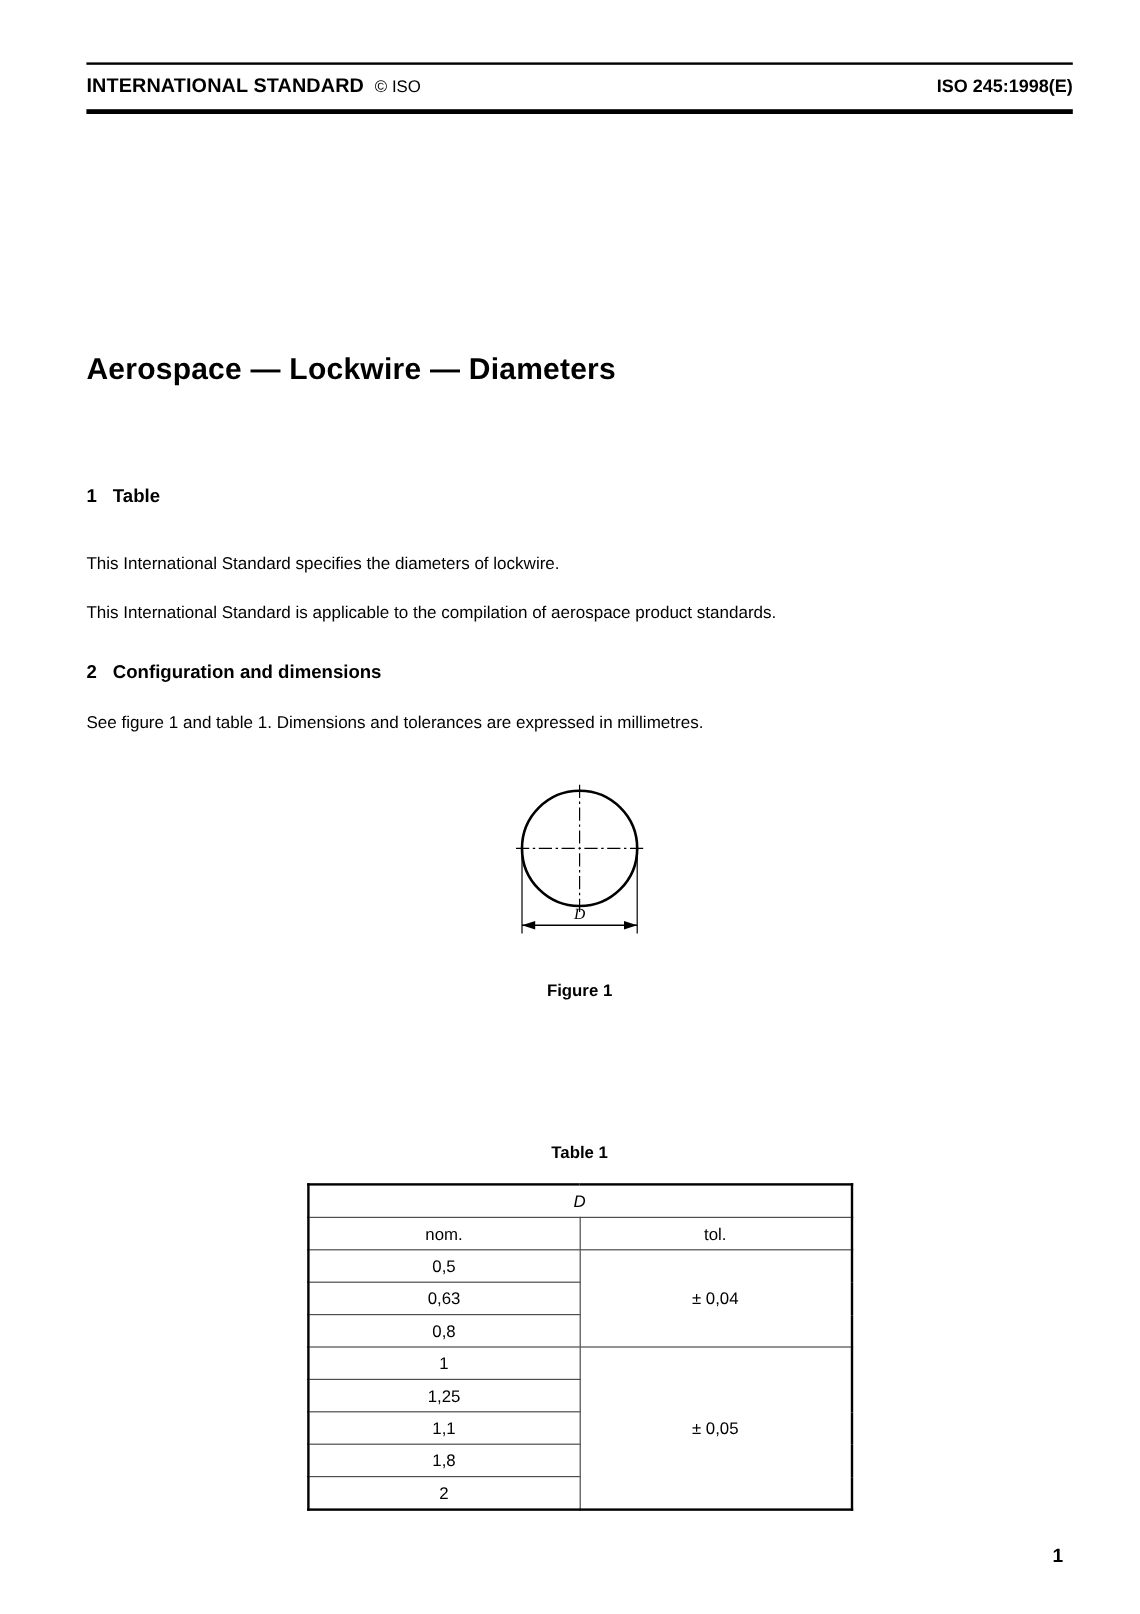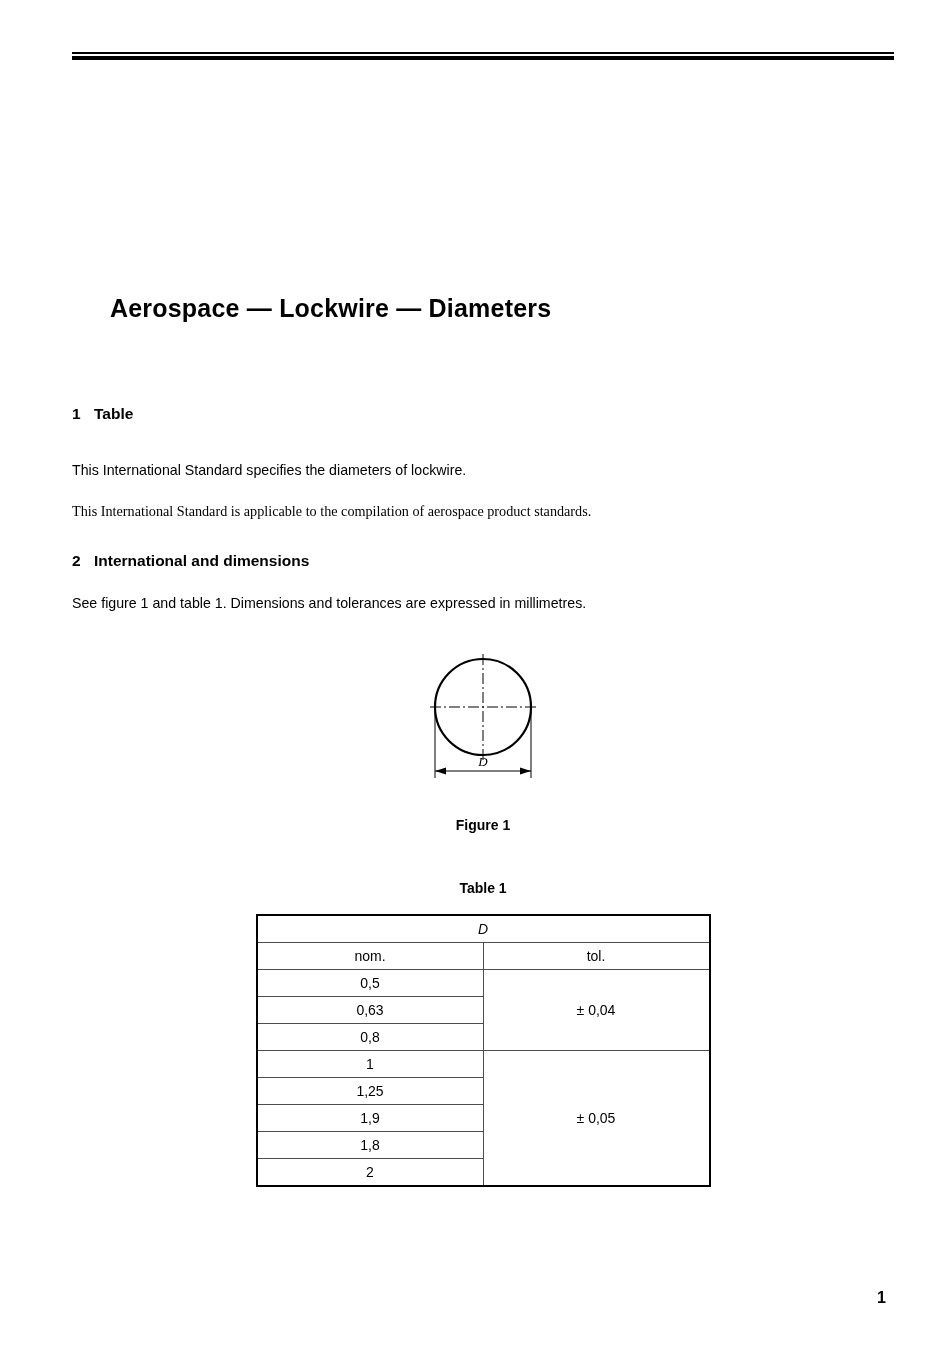--- a/index.html
+++ b/index.html
@@ -72,21 +72,20 @@
     width: 822px;
   }
   .doc-title {
     position: absolute;
     left: 0;
     top: 294px;
     font-size: 25px;
     font-weight: bold;
     letter-spacing: 0.2px;
     white-space: nowrap;
-    margin-left: 38px;
   }
 
   .clause {
     position: absolute;
     left: 0;
     width: 822px;
   }
   .clause-heading {
     font-size: 15.5px;
     font-weight: bold;
@@ -96,21 +95,21 @@
     display: inline-block;
     width: 22px;
   }
   .para {
     font-size: 14.2px;
     line-height: 1.45;
   }
 
   #clause-1 { top: 392px; }
   #clause-1 .para-1 { margin-top: 37px; }
-  #clause-1 .para-2 { margin-top: 21px; font-family: Liberation Serif, serif; }
+  #clause-1 .para-2 { margin-top: 21px; }
   #clause-2 { top: 539px; }
   #clause-2 .para-1 { margin-top: 23px; }
 
   
   .figure-block {
     position: absolute;
     left: 0;
     top: 630px;
     width: 822px;
     text-align: center;
@@ -124,21 +123,21 @@
   .figure-caption {
     font-size: 14px;
     font-weight: bold;
     margin-top: 22px;
   }
 
   
   .table-block {
     position: absolute;
     left: 0;
-    top: 880px;
+    top: 952px;
     width: 822px;
     text-align: center;
   }
   .table-caption {
     font-size: 14px;
     font-weight: bold;
     margin-bottom: 18px;
   }
   table.data-table {
     border-collapse: collapse;
@@ -198,38 +197,45 @@
     font-weight: bold;
   }
 </style>
 </head>
 <body>
 
 <div class="page">
 
   <div class="header">
     <div class="header-rule-top"></div>
+    <div class="header-row">
+      <div class="header-left">
+        <span class="header-title">INTERNATIONAL STANDARD</span>
+        <span class="header-copyright">© ISO</span>
+      </div>
+      <div class="header-right">ISO 245:1998(E)</div>
+    </div>
     <div class="header-rule-bottom"></div>
   </div>
 
   <div class="content">
 
     <div class="doc-title">Aerospace — Lockwire — Diameters</div>
 
     <section class="clause" id="clause-1">
       <h2 class="clause-heading">
         <span class="num">1</span><span>Table</span>
       </h2>
       <p class="para para-1">This International Standard specifies the diameters of lockwire.</p>
       <p class="para para-2">This International Standard is applicable to the compilation of aerospace product standards.</p>
     </section>
 
     <section class="clause" id="clause-2">
       <h2 class="clause-heading">
-        <span class="num">2</span><span>International and dimensions</span>
+        <span class="num">2</span><span>Configuration and dimensions</span>
       </h2>
       <p class="para para-1">See figure 1 and table 1. Dimensions and tolerances are expressed in millimetres.</p>
     </section>
 
     <div class="figure-block">
       <svg class="figure-svg-wrap" viewBox="0 0 200 165">
 
         <line x1="47" y1="77" x2="153" y2="77" stroke="#000" stroke-width="1" stroke-dasharray="11 3 2 3"></line>
         <line x1="100" y1="24" x2="100" y2="130" stroke="#000" stroke-width="1" stroke-dasharray="11 3 2 3"></line>
 
@@ -272,21 +278,21 @@
             <td class="nom-cell">0,8</td>
           </tr>
           <tr>
             <td class="nom-cell">1</td>
             <td class="tol-cell tol-last" rowspan="5">± 0,05</td>
           </tr>
           <tr>
             <td class="nom-cell">1,25</td>
           </tr>
           <tr>
-            <td class="nom-cell">1,9</td>
+            <td class="nom-cell">1,1</td>
           </tr>
           <tr>
             <td class="nom-cell">1,8</td>
           </tr>
           <tr>
             <td class="nom-cell nom-last">2</td>
           </tr>
         </tbody>
       </table>
     </div>

